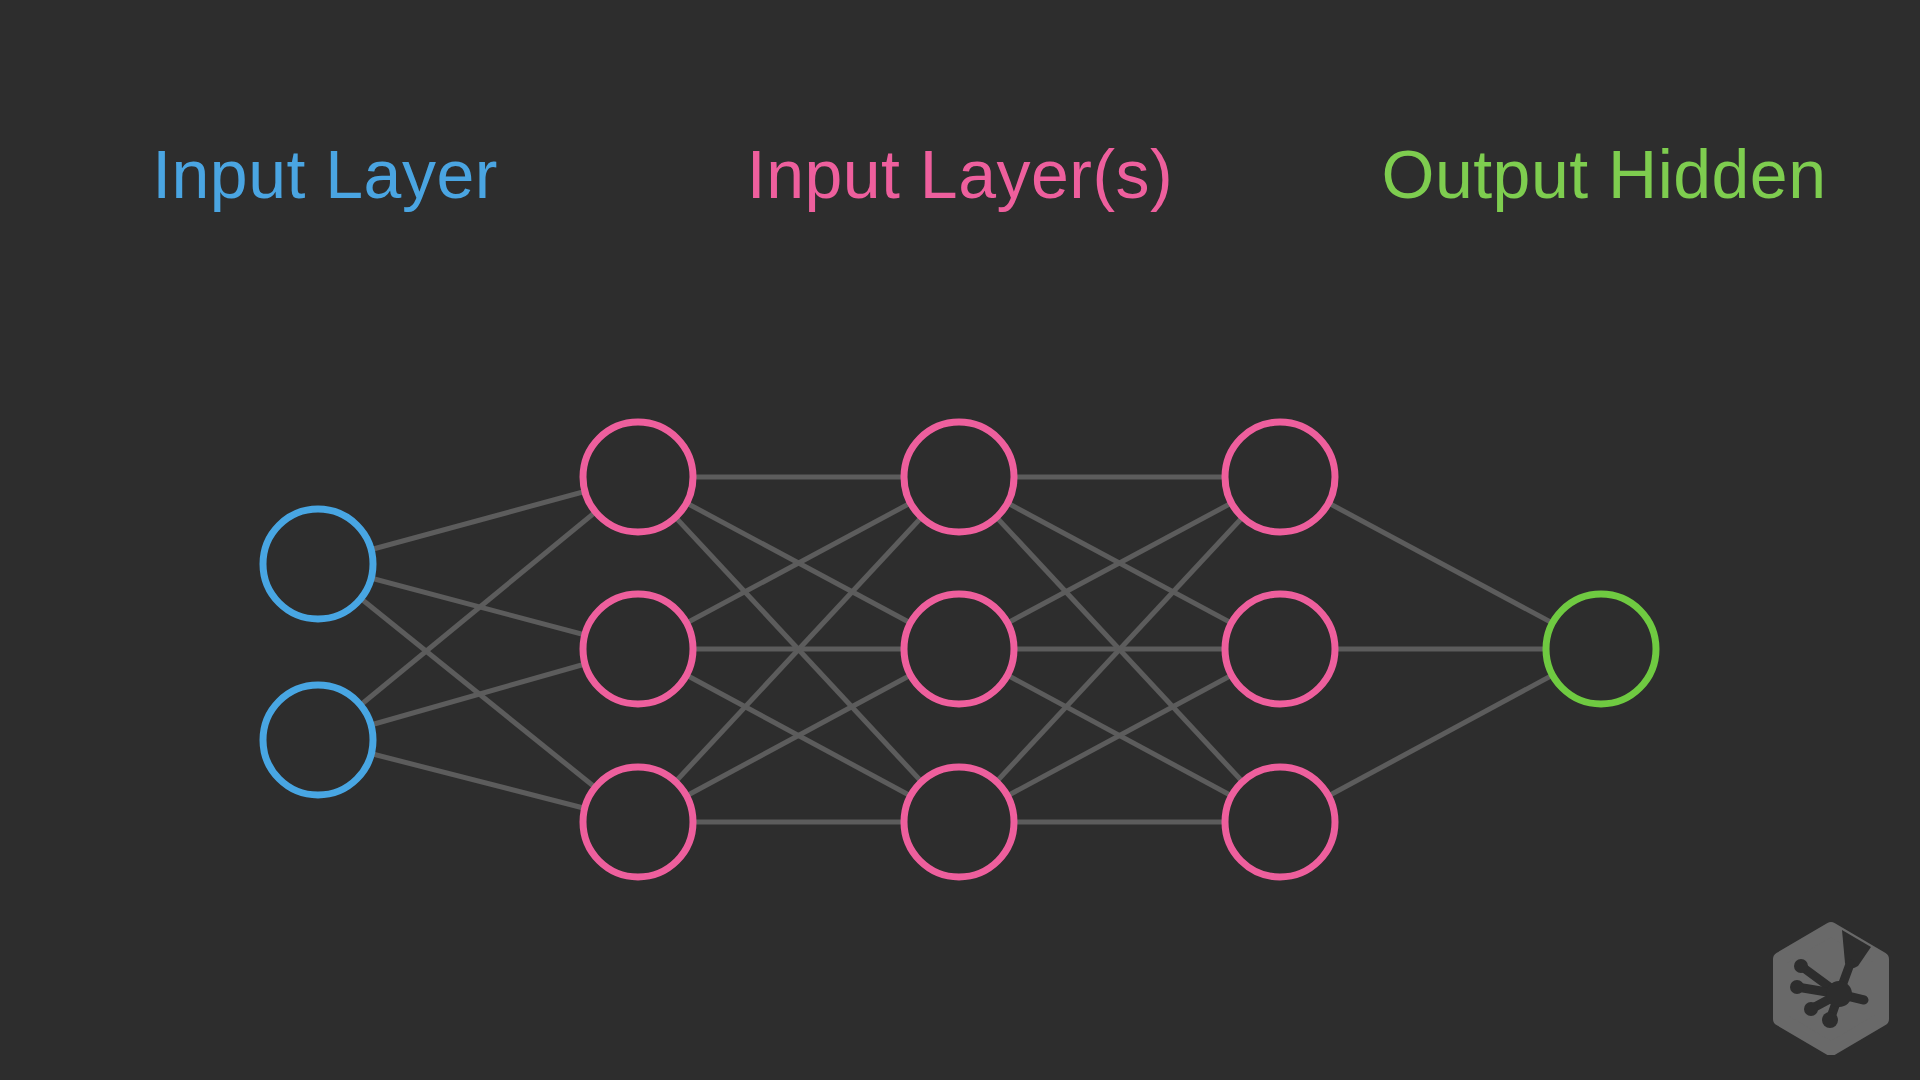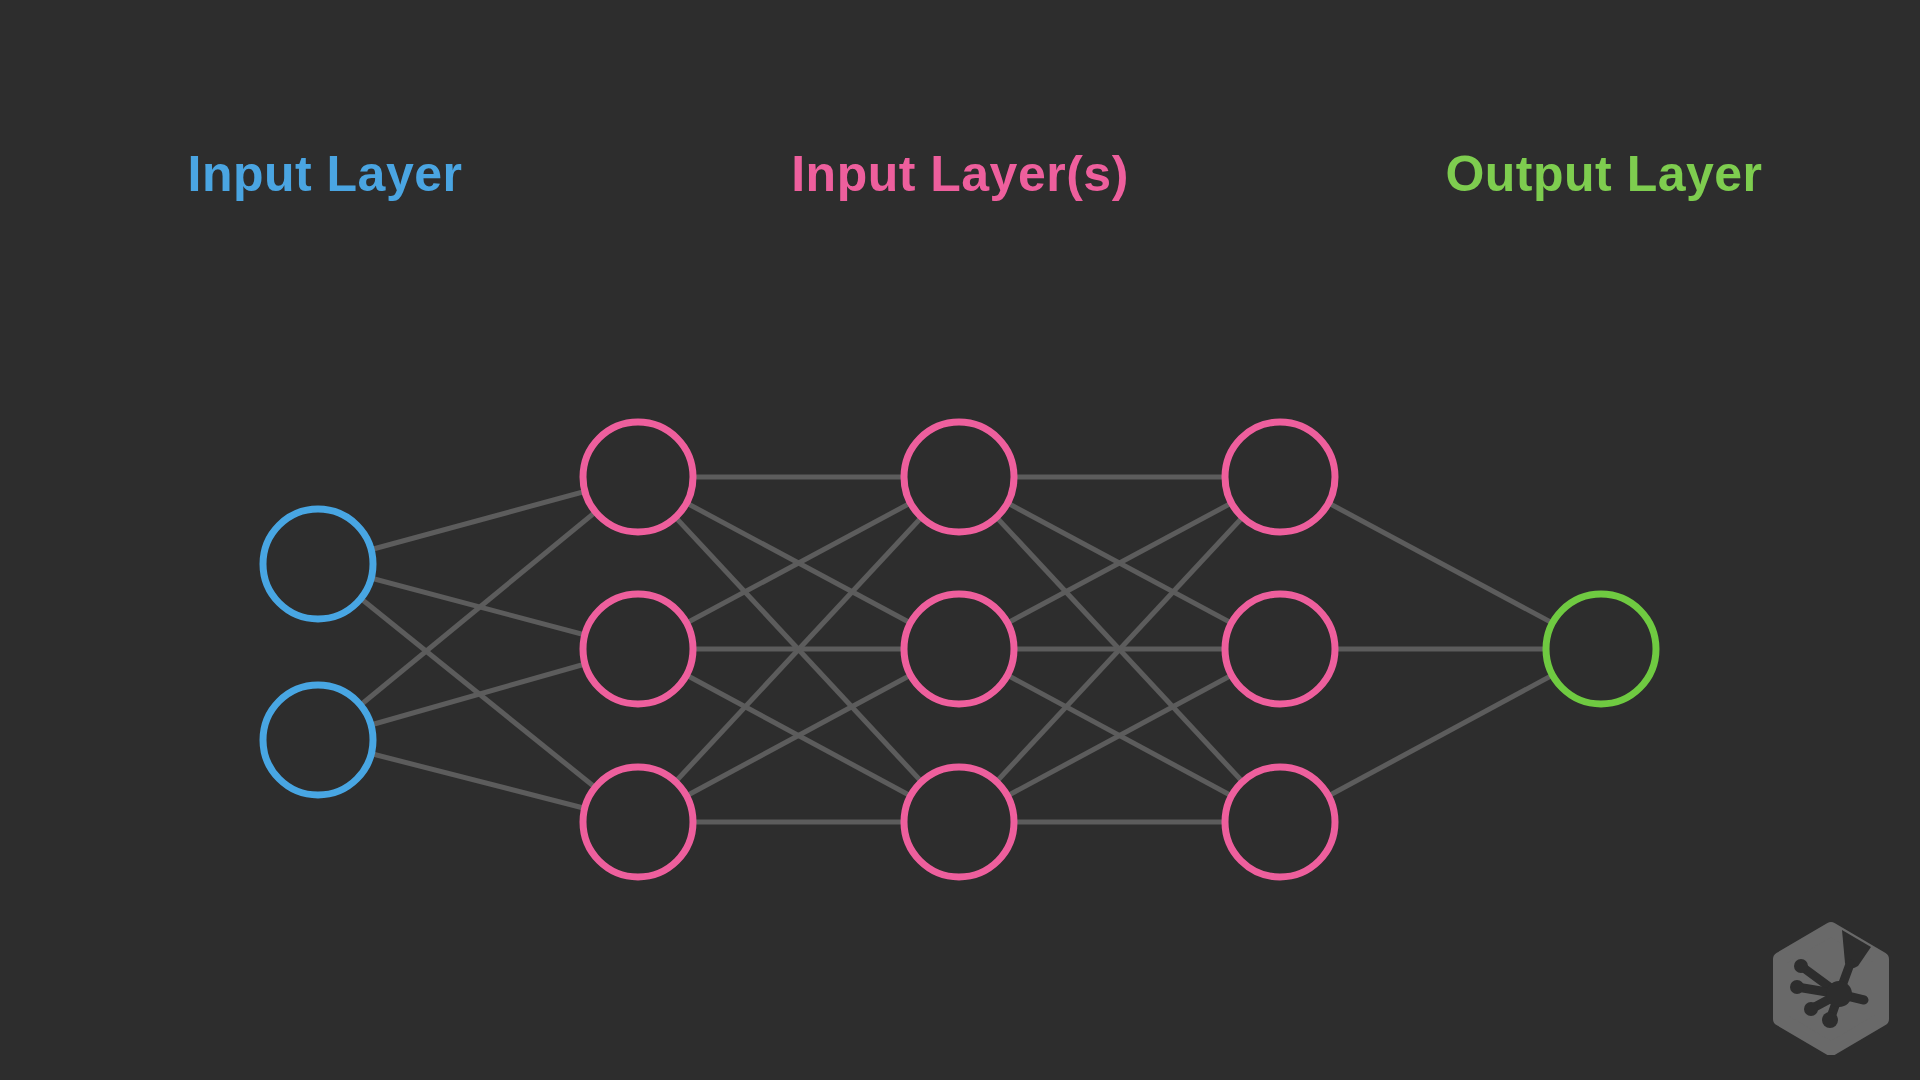--- a/index.html
+++ b/index.html
@@ -12,22 +12,22 @@
   }
   .net-svg {
     position: absolute;
     left: 0; top: 0;
     width: 1920px;
     height: 1080px;
   }
   .layer-label {
     position: absolute;
     transform: translate(-50%, -50%);
-    font-size: 50px;
-    font-weight: bold;
+    font-size: 68px;
+    font-weight: normal;
     white-space: nowrap;
     letter-spacing: 0.5px;
   }
   .logo {
     position: absolute;
     left: 1768px;
     top: 921px;
   }
 </style>
 </head>
@@ -72,21 +72,21 @@
       <circle cx="959" cy="649" r="55" fill="#2d2d2d" stroke="#ee5f9d" stroke-width="7"></circle>
       <circle cx="959" cy="822" r="55" fill="#2d2d2d" stroke="#ee5f9d" stroke-width="7"></circle>
       <circle cx="1280" cy="477" r="55" fill="#2d2d2d" stroke="#ee5f9d" stroke-width="7"></circle>
       <circle cx="1280" cy="649" r="55" fill="#2d2d2d" stroke="#ee5f9d" stroke-width="7"></circle>
       <circle cx="1280" cy="822" r="55" fill="#2d2d2d" stroke="#ee5f9d" stroke-width="7"></circle>
       <circle cx="1601" cy="649" r="55" fill="#2d2d2d" stroke="#6fca41" stroke-width="7"></circle>
     </svg>
 
   <div class="layer-label" style="left: 325px; top: 174px; color: rgb(74, 165, 226);">Input Layer</div>
   <div class="layer-label" style="left: 960px; top: 174px; color: rgb(238, 95, 157);">Input Layer(s)</div>
-  <div class="layer-label" style="left: 1604px; top: 174px; color: rgb(126, 205, 79);">Output Layer</div>
+  <div class="layer-label" style="left: 1604px; top: 174px; color: rgb(126, 205, 79);">Output Hidden</div>
 
   <svg class="logo" width="126" height="134" viewBox="0 0 126 134" xmlns="http://www.w3.org/2000/svg">
     <polygon class="logo-badge" points="63,8 114,38 114,98 63,128 12,98 12,38" stroke-width="14" stroke-linejoin="round" fill="#696969" stroke="#696969"></polygon>
     <g class="logo-cut" stroke-width="9" stroke-linecap="round">
       <path d="M 74,9 L 103,26 L 90,45 Q 81,51 77,42 Z" stroke="none" fill="#2d2d2d"></path>
       <line x1="71" y1="73" x2="82" y2="43" stroke="#2d2d2d" fill="none"></line>
       <line x1="71" y1="73" x2="33" y2="45" stroke="#2d2d2d" fill="none"></line>
       <line x1="71" y1="73" x2="29" y2="66" stroke="#2d2d2d" fill="none"></line>
       <line x1="71" y1="73" x2="43" y2="88" stroke="#2d2d2d" fill="none"></line>
       <line x1="71" y1="73" x2="62" y2="99" stroke="#2d2d2d" fill="none"></line>

